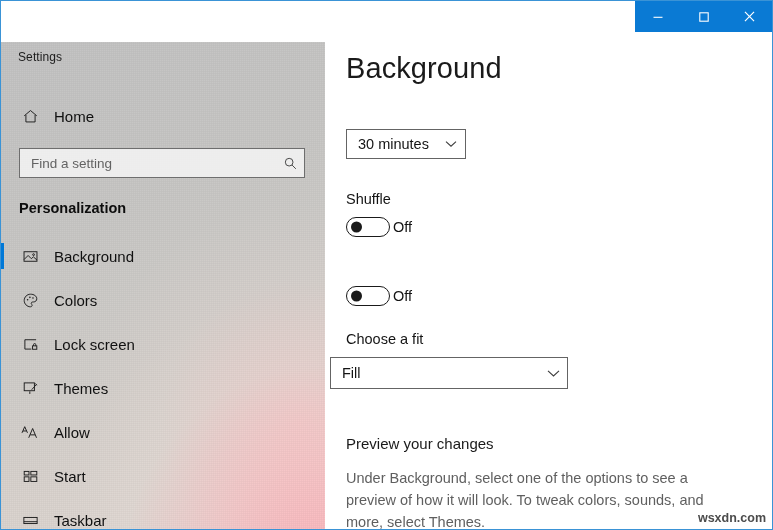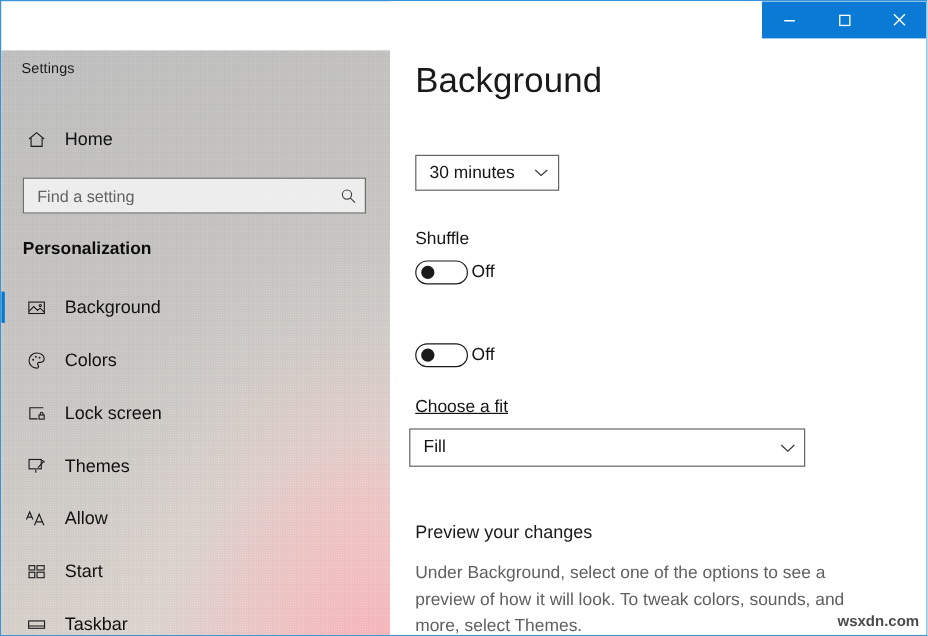--- a/index.html
+++ b/index.html
@@ -209,21 +209,21 @@
   }
 
   .field-label {
     position: absolute;
     font-size: 14.5px;
     color: #141414;
   }
   #label-change-picture { left: 21px; top: 102px; }
   #label-shuffle       { left: 21px; top: 190px; }
   #label-allow-slide   { left: 21px; top: 259px; }
-  #label-choose-fit    { left: 21px; top: 330px; text-decoration: underline; }
+  #label-choose-fit    { left: 21px; top: 330px; }
 
   .combo {
     position: absolute;
     box-sizing: border-box;
     border: 1px solid #646464;
     background: #ffffff;
     display: flex;
     align-items: center;
     cursor: default;
   }
@@ -234,21 +234,21 @@
     color: #141414;
   }
   .combo .combo-arrow {
     width: 28px;
     display: flex;
     align-items: center;
     justify-content: center;
     color: #3d3d3d;
   }
   #combo-interval { left: 21px; top: 128px; width: 120px; height: 30px; }
-  #combo-fit      { left: 16px; top: 356px; width: 330px; height: 32px; gap: 12px; }
+  #combo-fit      { left: 5px; top: 356px; width: 238px; height: 32px; gap: 12px; }
 
   .toggle-row {
     position: absolute;
     display: flex;
     align-items: center;
   }
   #toggle-shuffle-row { left: 21px; top: 216px; }
   #toggle-battery-row { left: 21px; top: 285px; }
 
   .switch {

